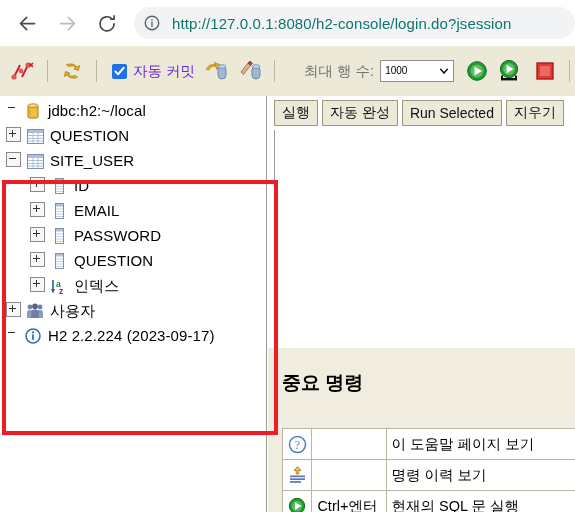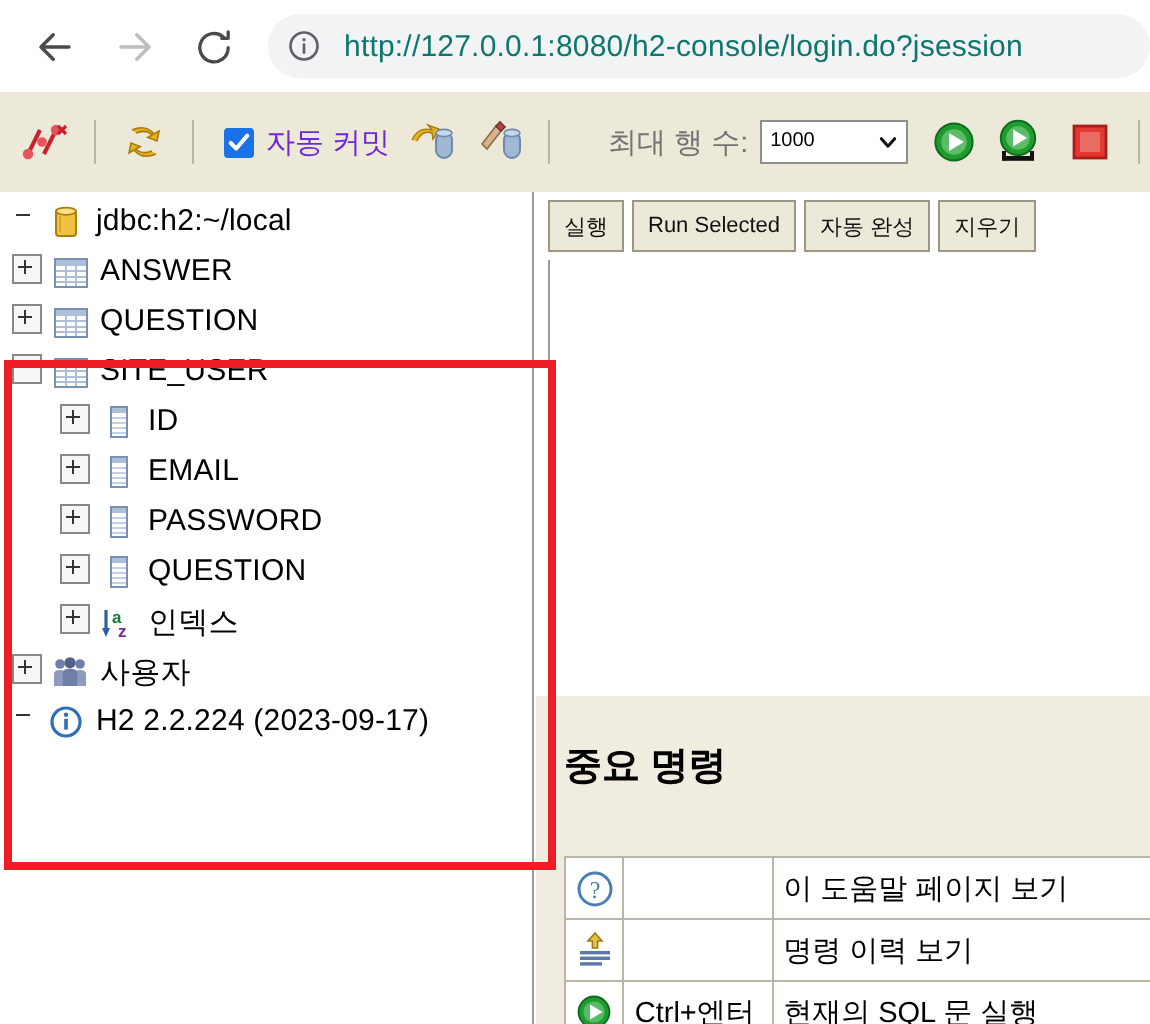--- a/index.html
+++ b/index.html
@@ -111,21 +111,21 @@
   .right-pane{
     position:absolute;left:268px;top:0;width:307px;height:416px;
     background:#ffffff;overflow:hidden;
   }
   .btn-row{
     height:34px;display:flex;align-items:center;padding-left:6px;gap:4px;
     background:#ffffff;
   }
   .ebtn{
     height:26px;background:#ece9d8;border:1px solid #9b9784;
-    font-size:11px;color:#111;display:flex;align-items:center;
+    font-size:14px;color:#111;display:flex;align-items:center;
     padding:0 7px;white-space:nowrap;box-sizing:border-box;
     font-family:"Liberation Sans","DejaVu Sans",sans-serif;
   }
   .sql-editor{
     position:absolute;left:6px;top:34px;width:400px;height:218px;
     background:#ffffff;border-left:1px solid #9a9a9a;
   }
   .cmd-section{
     position:absolute;left:0;top:252px;width:307px;height:164px;
     background:#f0ede0;
@@ -287,52 +287,36 @@
               <svg xmlns="http://www.w3.org/2000/svg" width="17" height="15" viewBox="0 0 17 15">
                 <rect x="0.5" y="0.5" width="16" height="14" fill="#ffffff" stroke="#7b8fb0" stroke-width="1"></rect>
                 <rect x="1" y="1" width="15" height="3" fill="#aebfd8"></rect>
                 <line x1="1" y1="6.5" x2="16" y2="6.5" stroke="#aebfd8" stroke-width="1"></line>
                 <line x1="1" y1="9.5" x2="16" y2="9.5" stroke="#aebfd8" stroke-width="1"></line>
                 <line x1="1" y1="12" x2="16" y2="12" stroke="#aebfd8" stroke-width="1"></line>
                 <line x1="6" y1="4" x2="6" y2="14" stroke="#aebfd8" stroke-width="1"></line>
                 <line x1="11" y1="4" x2="11" y2="14" stroke="#aebfd8" stroke-width="1"></line>
               </svg>
             </div>
-            <div class="nlabel">ANSWER</div>
+            <div class="nlabel">QUESTION</div>
           </div>
           <div class="node">
             <div class="indent" style="width: 6px;"></div>
-            <div class="expander plus"></div>
+            <div class="expander minus"></div>
             <div class="nicon">
               <svg xmlns="http://www.w3.org/2000/svg" width="17" height="15" viewBox="0 0 17 15">
                 <rect x="0.5" y="0.5" width="16" height="14" fill="#ffffff" stroke="#7b8fb0" stroke-width="1"></rect>
                 <rect x="1" y="1" width="15" height="3" fill="#aebfd8"></rect>
                 <line x1="1" y1="6.5" x2="16" y2="6.5" stroke="#aebfd8" stroke-width="1"></line>
                 <line x1="1" y1="9.5" x2="16" y2="9.5" stroke="#aebfd8" stroke-width="1"></line>
                 <line x1="1" y1="12" x2="16" y2="12" stroke="#aebfd8" stroke-width="1"></line>
                 <line x1="6" y1="4" x2="6" y2="14" stroke="#aebfd8" stroke-width="1"></line>
                 <line x1="11" y1="4" x2="11" y2="14" stroke="#aebfd8" stroke-width="1"></line>
               </svg>
             </div>
-            <div class="nlabel">QUESTION</div>
-          </div>
-          <div class="node">
-            <div class="indent" style="width: 6px;"></div>
-            <div class="expander minus"></div>
-            <div class="nicon">
-              <svg xmlns="http://www.w3.org/2000/svg" width="17" height="15" viewBox="0 0 17 15">
-                <rect x="0.5" y="0.5" width="16" height="14" fill="#ffffff" stroke="#7b8fb0" stroke-width="1"></rect>
-                <rect x="1" y="1" width="15" height="3" fill="#aebfd8"></rect>
-                <line x1="1" y1="6.5" x2="16" y2="6.5" stroke="#aebfd8" stroke-width="1"></line>
-                <line x1="1" y1="9.5" x2="16" y2="9.5" stroke="#aebfd8" stroke-width="1"></line>
-                <line x1="1" y1="12" x2="16" y2="12" stroke="#aebfd8" stroke-width="1"></line>
-                <line x1="6" y1="4" x2="6" y2="14" stroke="#aebfd8" stroke-width="1"></line>
-                <line x1="11" y1="4" x2="11" y2="14" stroke="#aebfd8" stroke-width="1"></line>
-              </svg>
-            </div>
             <div class="nlabel">SITE_USER</div>
           </div>
           <div class="node">
             <div class="indent" style="width: 30px;"></div>
             <div class="expander plus"></div>
             <div class="nicon">
               <svg xmlns="http://www.w3.org/2000/svg" width="9" height="16" viewBox="0 0 9 16">
                 <rect x="0.5" y="0.5" width="8" height="15" fill="#ffffff" stroke="#7b8fb0" stroke-width="1"></rect>
                 <rect x="1" y="1" width="7" height="2.5" fill="#aebfd8"></rect>
                 <line x1="1" y1="6" x2="8" y2="6" stroke="#c4d1e4" stroke-width="1"></line>
@@ -431,22 +415,22 @@
         </div>
     </div>
 
     <div class="splitter">
         <div class="line"></div>
       </div>
 
     <div class="right-pane">
       <div class="btn-row" id="btn-row">
           <div class="ebtn">실행</div>
+          <div class="ebtn">자동 완성</div>
           <div class="ebtn">Run Selected</div>
-          <div class="ebtn">자동 완성</div>
           <div class="ebtn">지우기</div>
         </div>
       <div class="sql-editor"></div>
 
       <div class="cmd-section">
         <div class="cmd-title">중요 명령</div>
         <table class="cmd-table">
           <tbody id="cmd-body">
               <tr>
                 <td class="c-icon"><span class="ci">

